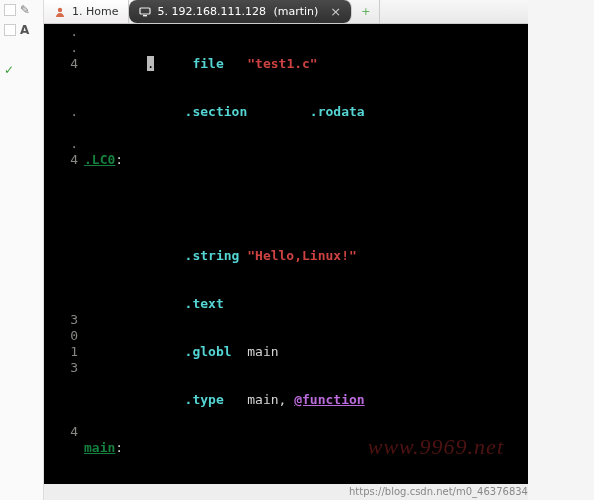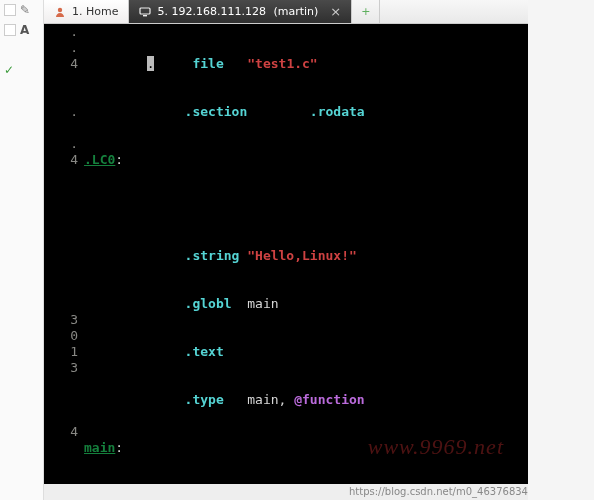--- a/index.html
+++ b/index.html
@@ -38,21 +38,21 @@
   .tab {
     display: flex;
     align-items: center;
     padding: 0 10px;
     gap: 6px;
     border-right: 1px solid #ccc;
     font-size: 11px;
     cursor: pointer;
   }
   .tab.home { background: linear-gradient(#fff,#f0eeee); color: #333; }
-  .tab.ssh  { background: linear-gradient(#4a4a4a,#2f2f2f); color: #fff; min-width: 200px; }
+  .tab.ssh  { background: linear-gradient(#4a4a4a,#2f2f2f); color: #fff; min-width: 200px; border-radius: 8px; }
   .tab .label { display:flex; gap:2px; align-items:center; }
   .tab .close { color: #ccc; font-size: 13px; }
   .tab.new {
     width: 28px; justify-content: center;
     background: linear-gradient(#f7f7f7,#e9e9e9);
     color: #5fb05f;
   }
   .term {
     flex: 1;
     background: #000;
@@ -72,21 +72,21 @@
     user-select: none;
     font-size: 13px;
   }
   .gutter div { height: 16px; }
   .code { flex: 1; white-space: pre; }
   .code div { height: 16px; }
   
   .kw   { color: #55d4d4; font-weight: bold; margin-left: 38px; }   
   .str  { color: #ce4242; font-weight: bold; }   
   .id   { color: #d6d6d6; }   
-  .pur  { color: #bb6bdc; font-weight: bold; }   
+  .pur  { color: #bb6bdc; font-weight: bold; text-decoration: underline; }   
   .lbl  { color: #15803d; font-weight: bold; text-decoration: underline; }
   .cursor { background:#bbb; color:#000; }
   .footer {
     height: 16px;
     background: #eee;
     color: #888;
     font-size: 10px;
     text-align: right;
     padding-right: 0;
     line-height: 16px;
@@ -180,22 +180,22 @@
         <div>&nbsp;</div>
         <div>&nbsp;</div>
         <div>&nbsp;</div>
       </div>
     <div class="code">
       <div><span class="id">        </span><span class="cursor">.</span><span class="kw">file   </span><span class="str">"test1.c"</span></div>
       <div><span class="kw">        .section        .rodata</span></div>
       <div><span class="lbl">.LC0</span><span class="id">:</span></div>
       <div></div>
       <div><span class="kw">        .string </span><span class="str">"Hello,Linux!"</span></div>
+      <div><span class="kw">        .text</span></div>
       <div><span class="kw">        .globl  </span><span class="id">main</span></div>
-      <div><span class="kw">        .text</span></div>
       <div><span class="kw">        .type   </span><span class="id">main</span><span class="id">, </span><span class="pur">@function</span></div>
       <div><span class="lbl">main</span><span class="id">:</span></div>
       
       
       
       
       
       
       
       

